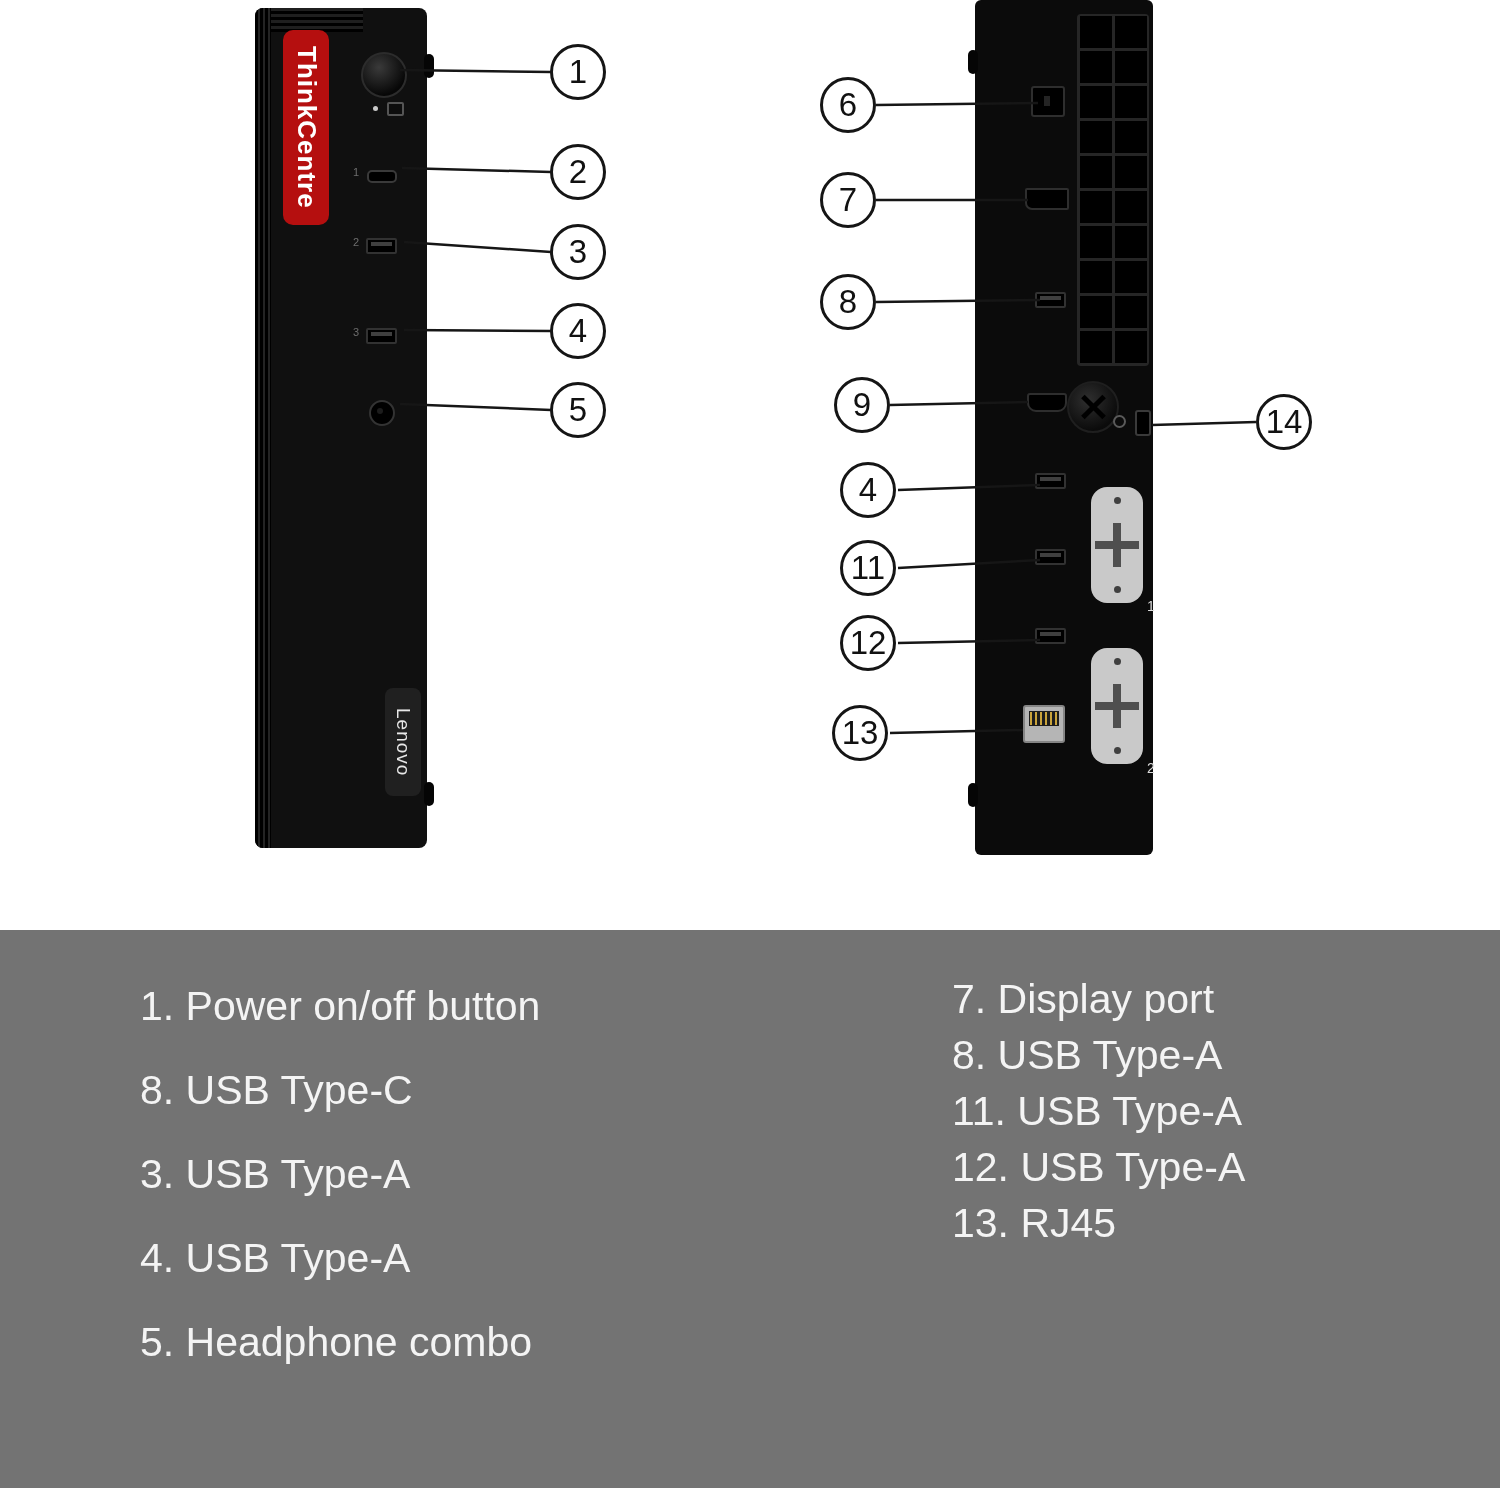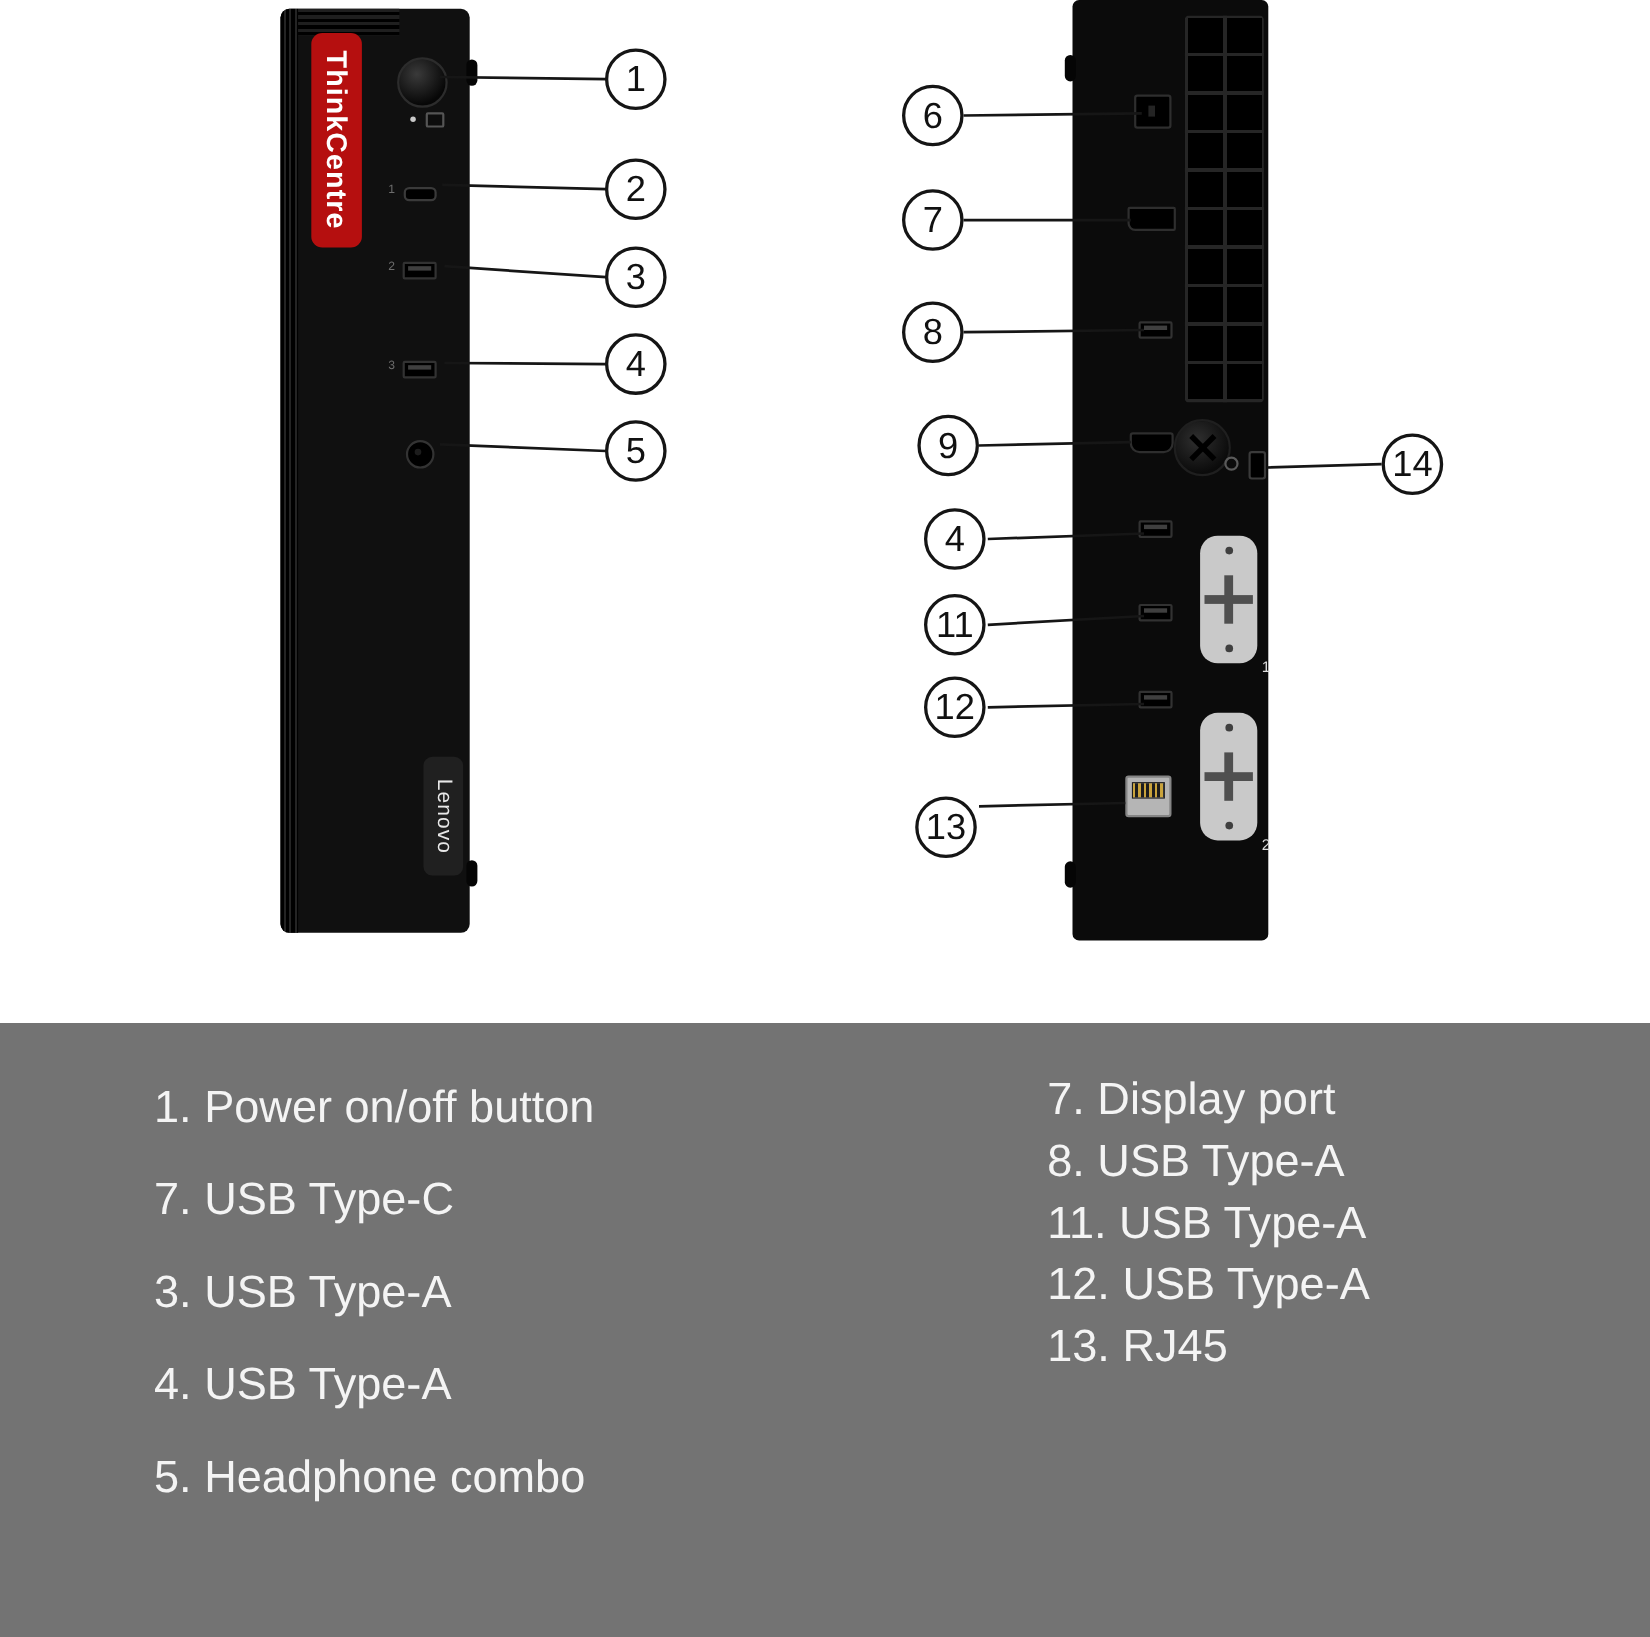--- a/index.html
+++ b/index.html
@@ -188,27 +188,27 @@
   <div class="callout" style="left:550px;top:224px">3</div>
   <div class="callout" style="left:550px;top:303px">4</div>
   <div class="callout" style="left:550px;top:382px">5</div>
   <div class="callout" style="left:820px;top:77px">6</div>
   <div class="callout" style="left:820px;top:172px">7</div>
   <div class="callout" style="left:820px;top:274px">8</div>
   <div class="callout" style="left:834px;top:377px">9</div>
   <div class="callout" style="left:840px;top:462px">4</div>
   <div class="callout" style="left:840px;top:540px">11</div>
   <div class="callout" style="left:840px;top:615px">12</div>
-  <div class="callout" style="left:832px;top:724px">13</div>
+  <div class="callout" style="left:832px;top:705px">13</div>
   <div class="callout" style="left:1256px;top:394px">14</div>
 
   <div class="legend">
     <div class="legend-col left">
       <div class="legend-item">1. Power on/off button</div>
-      <div class="legend-item">7. USB Type-C</div>
+      <div class="legend-item">8. USB Type-C</div>
       <div class="legend-item">3. USB Type-A</div>
       <div class="legend-item">4. USB Type-A</div>
       <div class="legend-item">5. Headphone combo</div>
     </div>
     <div class="legend-col right">
       <div class="legend-item">7. Display port</div>
       <div class="legend-item">8. USB Type-A</div>
       <div class="legend-item">11. USB Type-A</div>
       <div class="legend-item">12. USB Type-A</div>
       <div class="legend-item">13. RJ45</div>

